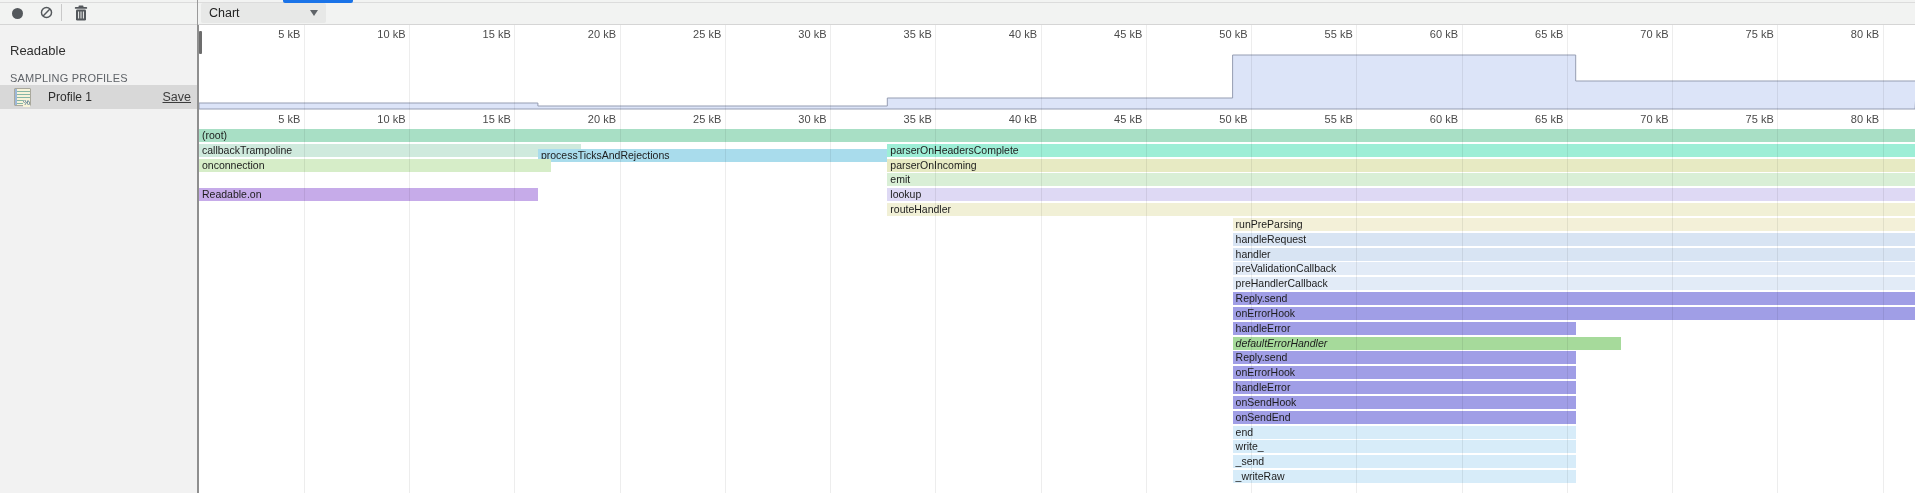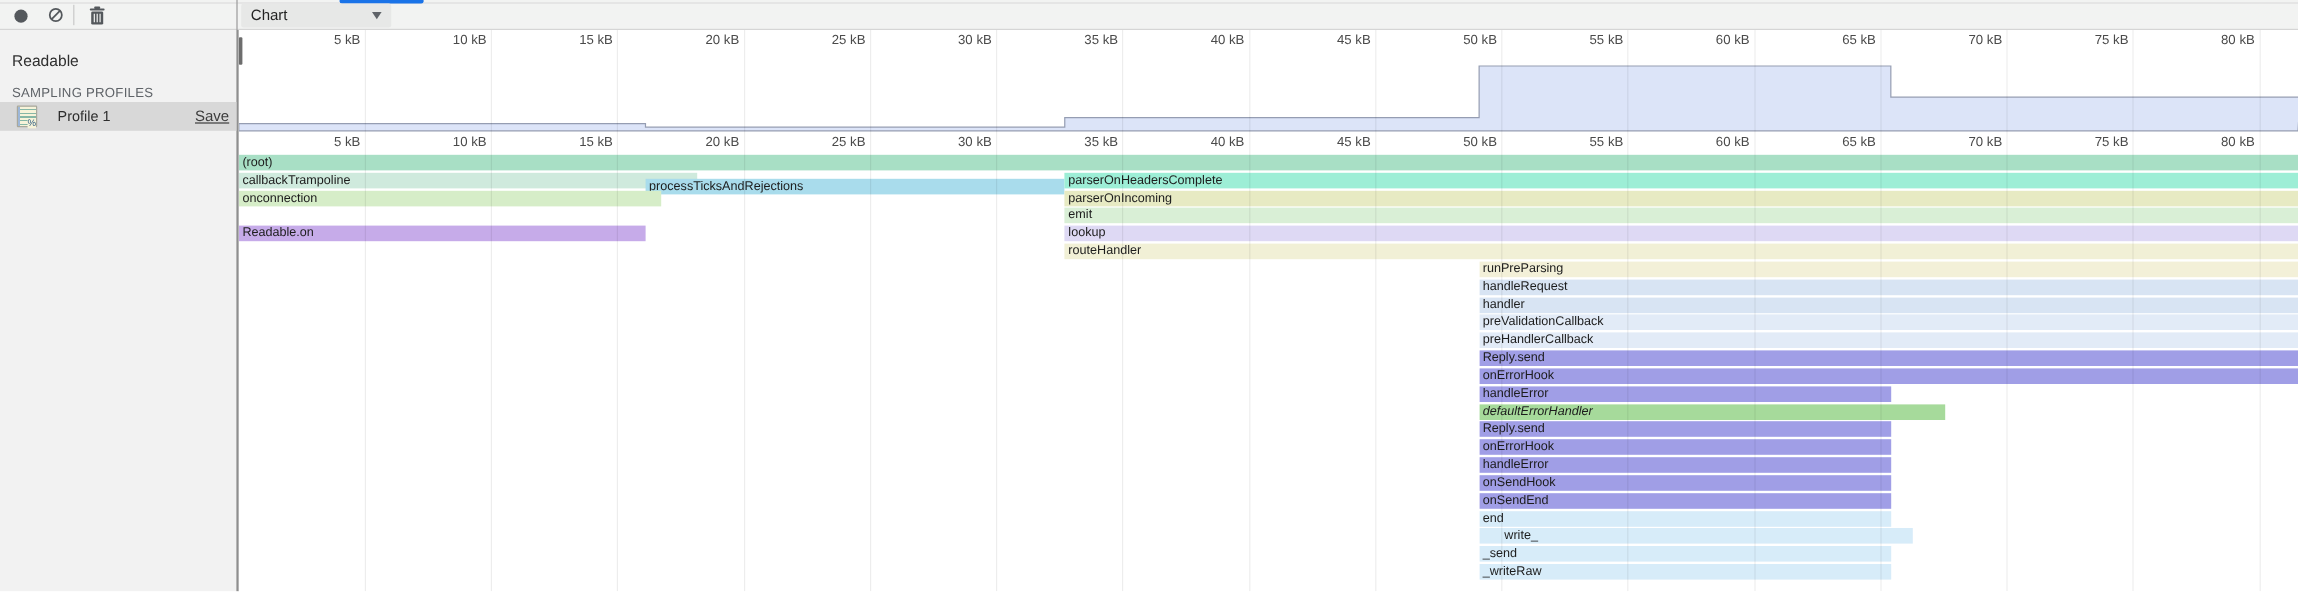--- a/index.html
+++ b/index.html
@@ -170,21 +170,21 @@
         </div>
         <div class="bar" style="left: 1033.6px; width: 343.1px; top: 370.9px; background: rgb(160, 158, 230);">
           <span>onSendHook</span>
         </div>
         <div class="bar" style="left: 1033.6px; width: 343.1px; top: 385.8px; background: rgb(160, 158, 230);">
           <span>onSendEnd</span>
         </div>
         <div class="bar" style="left: 1033.6px; width: 343.1px; top: 400.6px; background: rgb(215, 236, 249);">
           <span>end</span>
         </div>
-        <div class="bar" style="left: 1033.6px; width: 343.1px; top: 415.4px; background: rgb(215, 236, 249); padding-left: 18px;">
+        <div class="bar" style="left: 1033.6px; width: 343.1px; top: 415.4px; background: rgb(215, 236, 249);">
           <span>write_</span>
         </div>
         <div class="bar" style="left: 1033.6px; width: 343.1px; top: 445.1px; background: rgb(215, 236, 249);">
           <span>_writeRaw</span>
         </div>
         <div class="bar" style="left: 1033.6px; width: 343.1px; top: 430.3px; background: rgb(215, 236, 249);">
           <span>_send</span>
         </div>
       </div>
     <div id="gridLayer">

